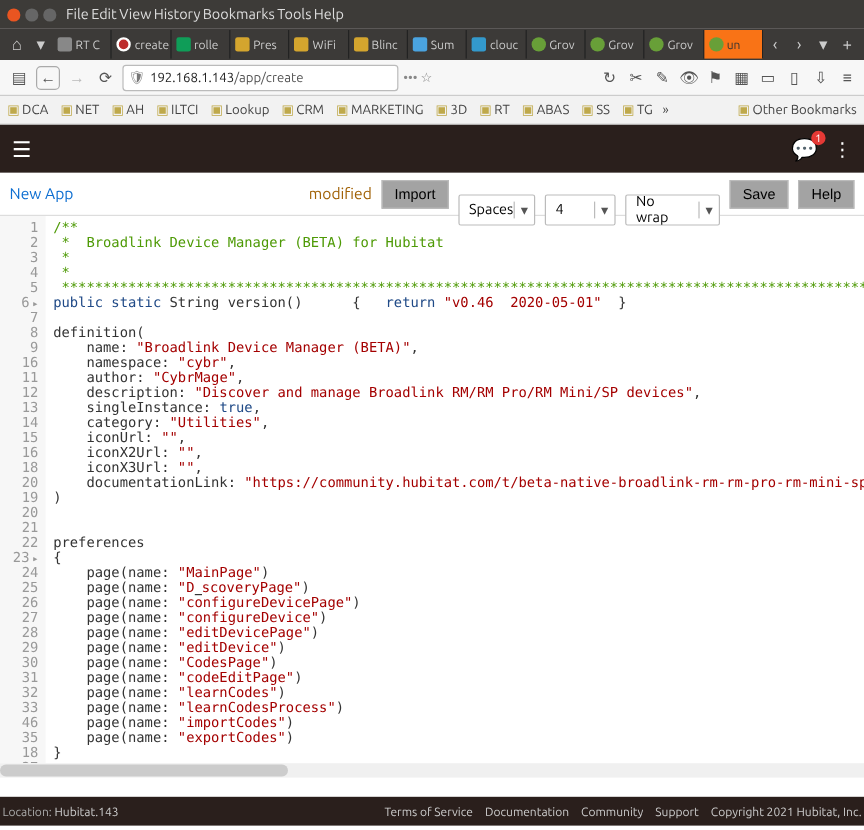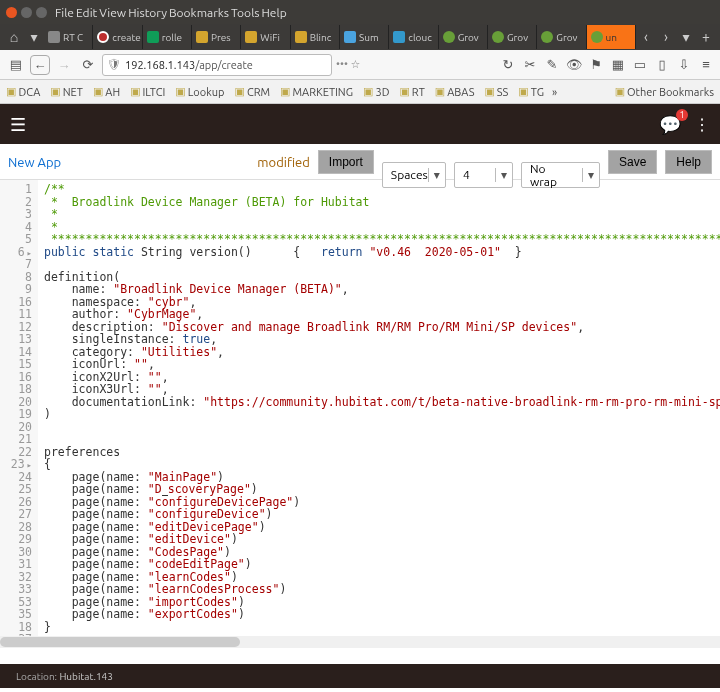--- a/index.html
+++ b/index.html
@@ -75,21 +75,21 @@
 .code div { height: 12.5px; }
 .c-cmt { color: #4e9a06; }
 .c-kw { color: #204a87; }
 .c-str { color: #a40000; }
 .cursor { display: inline-block; width: 6px; height: 12px; border-bottom: 1px solid #333; vertical-align: text-bottom; }
 
 .hscroll { height: 12px; background: #f0f0f0; position: relative; }
 .hscroll .thumb { position: absolute; left: 0; top: 1px; width: 240px; height: 10px; background: #ccc; border-radius: 5px; }
 
 
-.footer { background: #2a1f1c; color: #ccc; font-size: 10px; height: 24px; display: flex; align-items: center; padding: 0 16px; margin-top: 16px; }
+.footer { background: #2a1f1c; color: #ccc; font-size: 10px; height: 24px; display: flex; align-items: center; padding: 0 2px; margin-top: 16px; }
 .footer .lbl { color: #aaa; }
 .footer .right { margin-left: auto; display: flex; gap: 10px; }
 </style>
 </head>
 <body>
 
 <div class="titlebar">
   <div class="winbtns">
     <div class="winbtn close"></div>
     <div class="winbtn min"></div>
@@ -304,27 +304,34 @@
       <div>24</div>
       <div>25</div>
       <div>26</div>
       <div>27</div>
       <div>28</div>
       <div>29</div>
       <div>30</div>
       <div>31</div>
       <div>32</div>
       <div>33</div>
-      <div>53</div>
+      <div>46</div>
       <div>35</div>
       <div>18</div>
       <div>37</div>
     </div>
   <div class="code" id="code"><div><span class="c-cmt">/**</span></div><div><span class="c-cmt"> *  Broadlink Device Manager (BETA) for Hubitat</span></div><div><span class="c-cmt"> *</span></div><div><span class="c-cmt"> *</span></div><div><span class="c-cmt"> ****************************************************************************************************************************</span></div><div><span class="c-kw">public </span><span class="c-kw">static </span><span>String</span><span> version()      {   </span><span class="c-kw">return </span><span class="c-str">"v0.46  2020-05-01"</span><span>  }</span></div><div><span></span></div><div><span>definition(</span></div><div><span>    name: </span><span class="c-str">"Broadlink Device Manager (BETA)"</span><span>,</span></div><div><span>    namespace: </span><span class="c-str">"cybr"</span><span>,</span></div><div><span>    author: </span><span class="c-str">"CybrMage"</span><span>,</span></div><div><span>    description: </span><span class="c-str">"Discover and manage Broadlink RM/RM Pro/RM Mini/SP devices"</span><span>,</span></div><div><span>    singleInstance: </span><span class="c-kw">true</span><span>,</span></div><div><span>    category: </span><span class="c-str">"Utilities"</span><span>,</span></div><div><span>    iconUrl: </span><span class="c-str">""</span><span>,</span></div><div><span>    iconX2Url: </span><span class="c-str">""</span><span>,</span></div><div><span>    iconX3Url: </span><span class="c-str">""</span><span>,</span></div><div><span>    documentationLink: </span><span class="c-str">"https://community.hubitat.com/t/beta-native-broadlink-rm-rm-pro-rm-mini-sp-driver-rc-hvac</span></div><div><span>)</span></div><div><span></span></div><div><span></span></div><div><span>preferences</span></div><div><span>{</span></div><div><span>    page(name: </span><span class="c-str">"MainPage"</span><span>)</span></div><div><span>    page(name: </span><span class="c-str">"D</span><span class="cursor"></span><span class="c-str">scoveryPage"</span><span>)</span></div><div><span>    page(name: </span><span class="c-str">"configureDevicePage"</span><span>)</span></div><div><span>    page(name: </span><span class="c-str">"configureDevice"</span><span>)</span></div><div><span>    page(name: </span><span class="c-str">"editDevicePage"</span><span>)</span></div><div><span>    page(name: </span><span class="c-str">"editDevice"</span><span>)</span></div><div><span>    page(name: </span><span class="c-str">"CodesPage"</span><span>)</span></div><div><span>    page(name: </span><span class="c-str">"codeEditPage"</span><span>)</span></div><div><span>    page(name: </span><span class="c-str">"learnCodes"</span><span>)</span></div><div><span>    page(name: </span><span class="c-str">"learnCodesProcess"</span><span>)</span></div><div><span>    page(name: </span><span class="c-str">"importCodes"</span><span>)</span></div><div><span>    page(name: </span><span class="c-str">"exportCodes"</span><span>)</span></div><div><span>}</span></div><div><span></span></div></div>
 </div>
 <div class="hscroll">
     <div class="thumb"></div>
   </div>
 
 <div class="footer">
   <span class="lbl">Location:</span>&nbsp;
   <span>Hubitat.143</span>
+  <div class="right" id="footlinks">
+      <span>Terms of Service</span>
+      <span>Documentation</span>
+      <span>Community</span>
+      <span>Support</span>
+      <span>Copyright 2021 Hubitat, Inc.</span>
+    </div>
 </div>
 
 </body></html>

